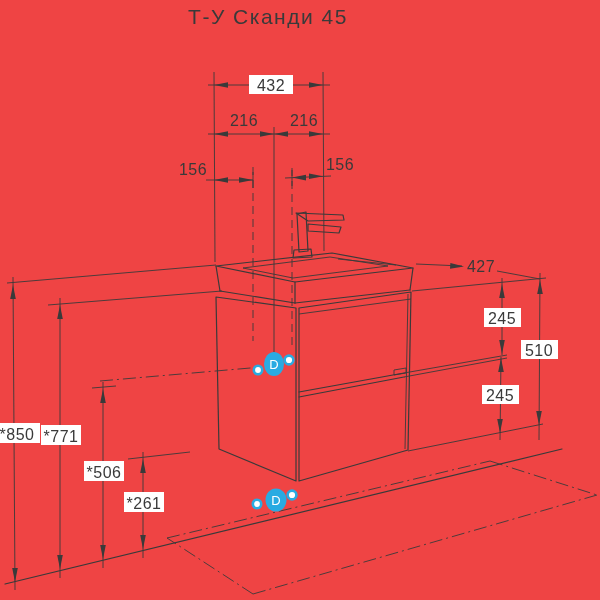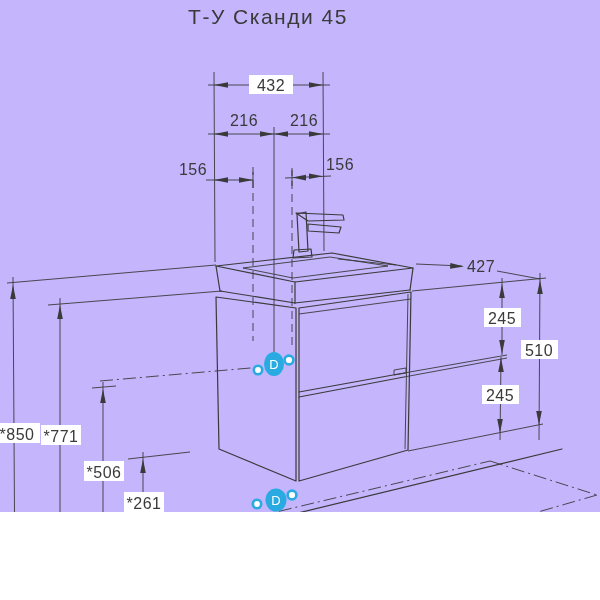--- a/index.html
+++ b/index.html
@@ -1,16 +1,16 @@
 <!DOCTYPE html>
 <html><head>
 <meta charset="utf-8">
 <style>
   html,body{margin:0;padding:0;background:#fff;}
-  .page{width:600px;height:512px;position:relative;background:#c4b5fd;overflow:hidden;
+  .page{width:600px;height:600px;position:relative;background:#ef4444;overflow:hidden;
         font-family:"Liberation Sans", sans-serif;}
   svg{display:block;}
   
   .ln   {stroke:#3a3a3a;stroke-width:1.2;fill:none;stroke-linecap:round;stroke-linejoin:round;}
   .lnth {stroke:#3a3a3a;stroke-width:0.9;fill:none;stroke-linecap:butt;}
   .dash {stroke:#3a3a3a;stroke-width:0.9;fill:none;stroke-dasharray:8 5;}
   .dashdot{stroke:#3a3a3a;stroke-width:0.9;fill:none;stroke-dasharray:13 4 2 4;}
   .arr  {fill:#3a3a3a;stroke:none;}
   .dimtxt{font-family:"Liberation Sans",sans-serif;font-size:16px;font-weight:300;
           fill:#3a3a3a;letter-spacing:0.5px;}

